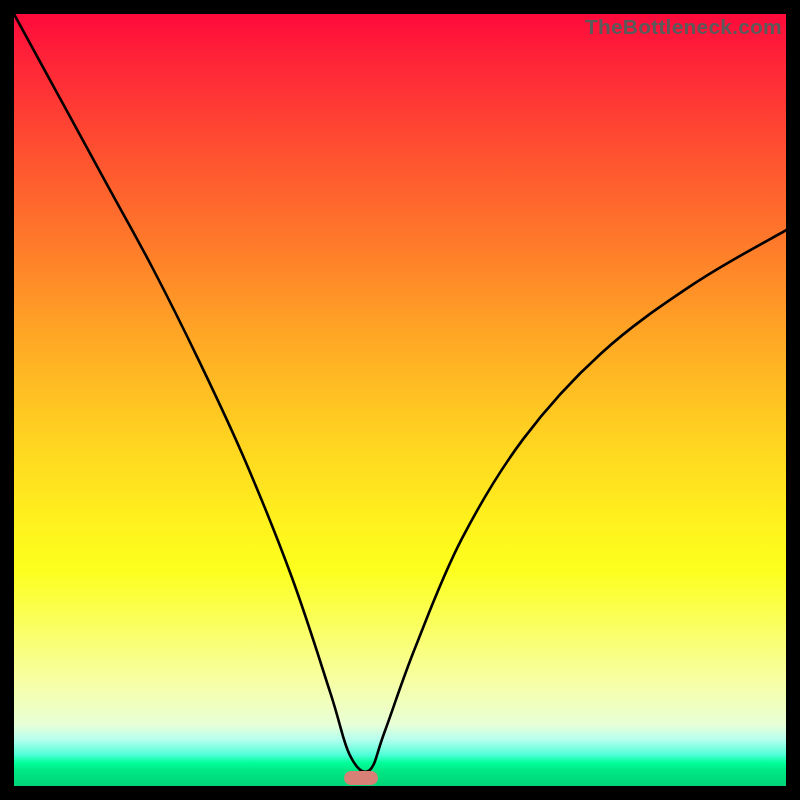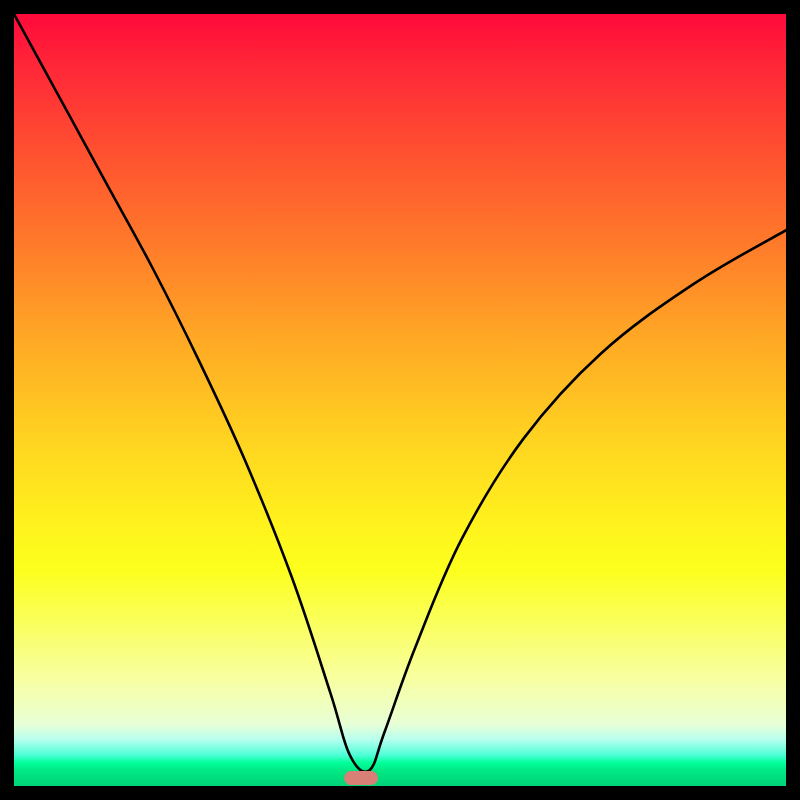--- a/index.html
+++ b/index.html
@@ -77,20 +77,21 @@
     transform: translate(-50%, -50%);
   }
 </style>
 </head>
 <body>
 
 <div class="container">
   <div class="plot-area">
     <div class="gradient-bg"></div>
 
+    <div class="watermark">TheBottleneck.com</div>
 
     <svg class="curve" viewBox="0 0 772 772" preserveAspectRatio="none">
       <path id="curve-path" fill="none" stroke="#000" stroke-width="2.6" stroke-linecap="round" d="M 0,0 C 8.3376,15.285599999999992 29.6448,54.348799999999954 46.32,84.91999999999996 C 62.9952,115.49119999999996 75.9648,139.26880000000003 92.64,169.84000000000003 C 109.3152,200.41120000000004 122.2848,222.7992 138.96,254.76 C 155.6352,286.7208 168.6048,312.65999999999997 185.28,347.4 C 201.9552,382.14 214.9248,408.8512 231.6,447.76 C 248.27519999999998,486.6688 262.6344,521.872 277.92,563.56 C 293.2056,605.2479999999999 306.098,647.3992 316.52,679.36 C 326.94199999999995,711.3208000000001 328.872,727.224 335.82,741.12 C 342.768,755.016 348.8668,760.7288 355.12,756.56 C 361.3732,752.3911999999999 362.2224,740.1936000000001 370.56,717.96 C 378.8976,695.7264 387.544,667.78 401.44,633.04 C 415.336,598.3 428.30559999999997,562.4792 447.76,524.96 C 467.2144,487.4408 484.5072,457.9504 509.52000000000004,424.59999999999997 C 534.5328000000001,391.24959999999993 556.1488,367.4719999999999 586.72,339.67999999999995 C 617.2912,311.888 646.0096,292.43359999999996 679.36,270.2 C 712.7104,247.9664 755.3248,225.88719999999998 772,216.15999999999997"></path>
     </svg>
 
     <div class="marker" id="marker" style="left: 347.4px; top: 764.28px;"></div>
   </div>
 </div>
 
 </body></html>

